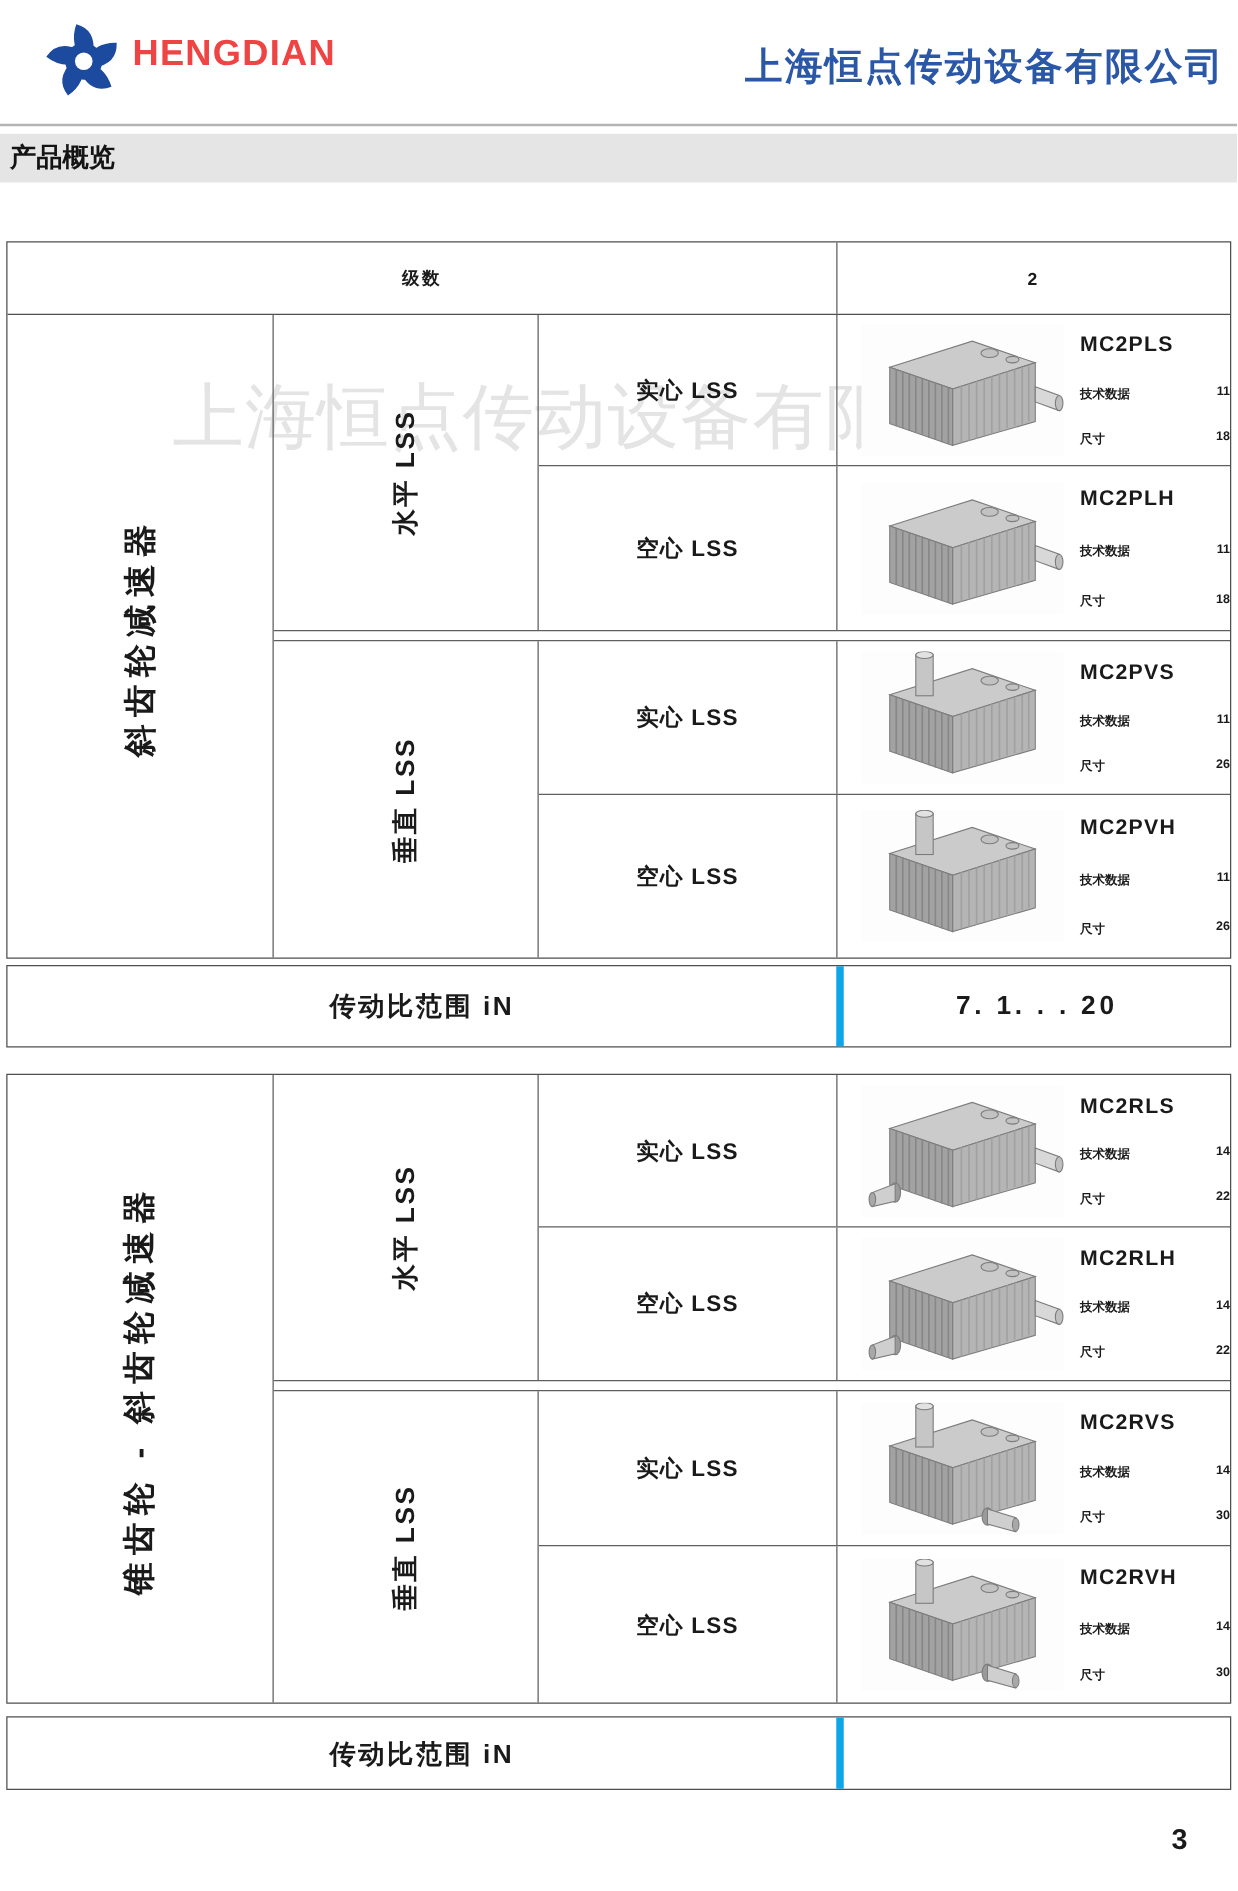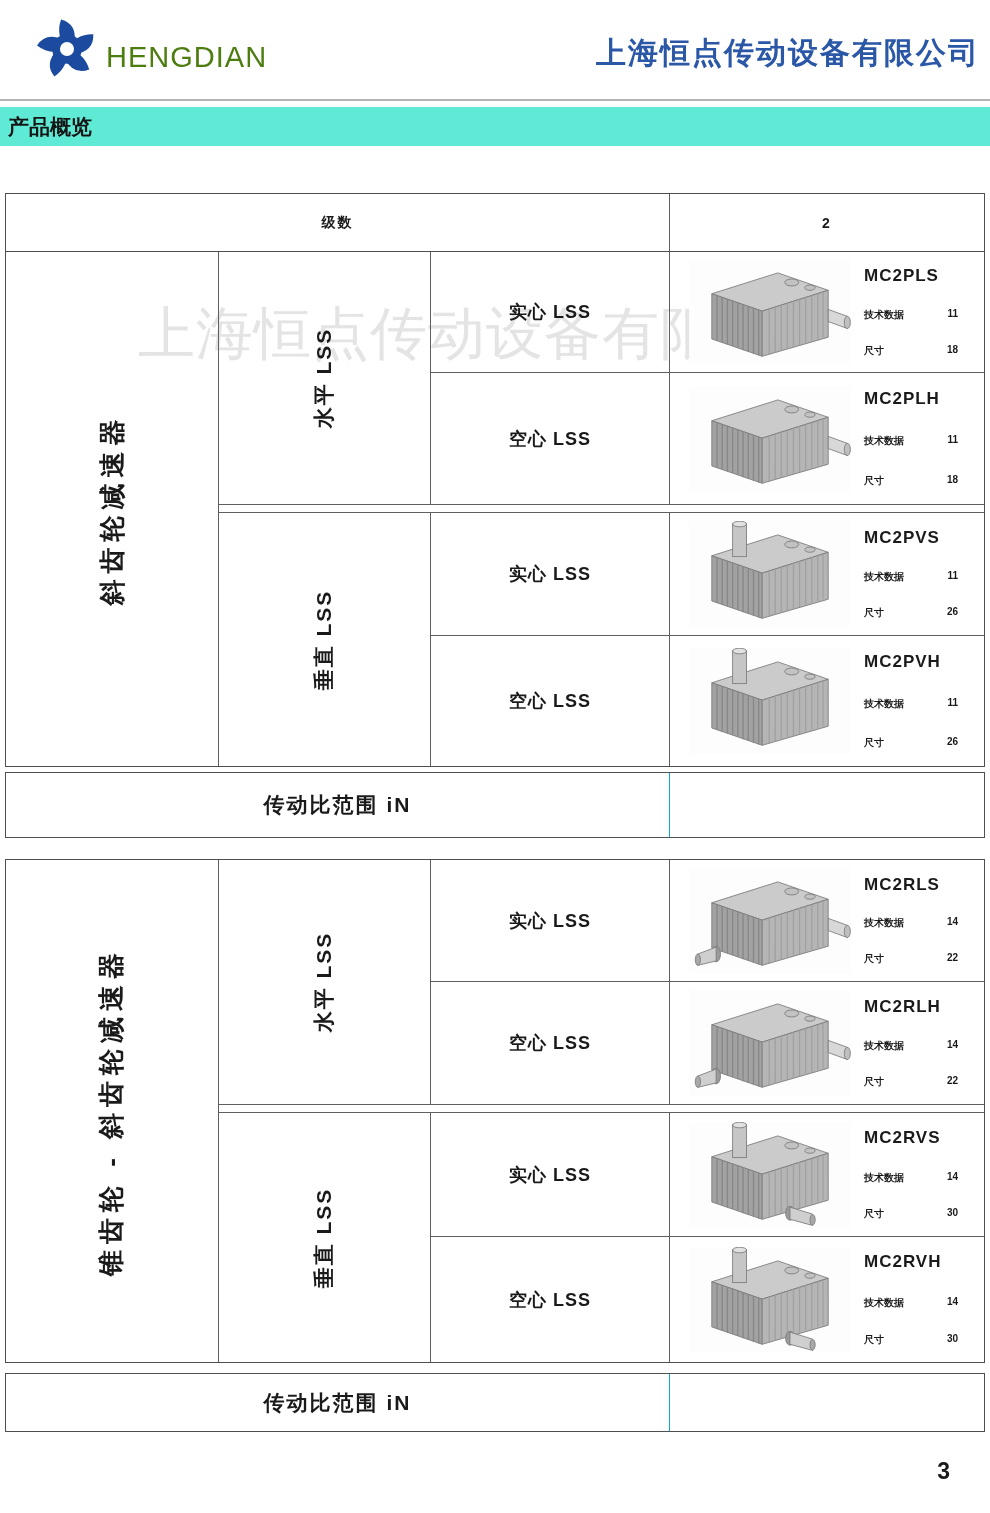--- a/index.html
+++ b/index.html
@@ -1,26 +1,26 @@
 <!DOCTYPE html>
 <html><head>
 <meta charset="utf-8">
 <style>
   html,body{margin:0;padding:0;background:#ffffff;}
   .page{position:relative;width:990px;height:1513px;background:#ffffff;overflow:hidden;
         font-family:"Liberation Sans",sans-serif;color:#1a1a1a;}
 
   
   .logo-mark{position:absolute;left:30px;top:12px;width:74px;height:74px;}
-  .logo-text{position:absolute;left:106px;top:41px;font-size:29px;font-weight:normal;
-             color:#4d7c0f;letter-spacing:1px;}
+  .logo-text{position:absolute;left:106px;top:27px;font-size:29px;font-weight:bold;
+             color:#ef4444;letter-spacing:1px;}
   .company{position:absolute;right:10px;top:33px;font-size:30px;font-weight:bold;
            font-family:"Liberation Serif",serif;color:#2b57a7;letter-spacing:2px;}
   .rule{position:absolute;left:0;top:99px;width:990px;height:2px;background:#b4b4b4;}
-  .bar{position:absolute;left:0;top:107px;width:990px;height:39px;background:#5eead4;}
+  .bar{position:absolute;left:0;top:107px;width:990px;height:39px;background:#e5e5e5;}
   .bar span{display:inline-block;margin-left:8px;line-height:39px;font-size:21px;font-weight:bold;color:#141414;}
 
   
   .watermark{position:absolute;left:138px;top:296px;font-size:57px;color:#e4e4e4;
              letter-spacing:1px;white-space:nowrap;z-index:0;}
 
   
   .tbl{position:absolute;left:5px;width:978px;border:1px solid #4f4f4f;z-index:1;}
   .tbl1{top:193px;}
   .tbl2{top:859px;}
@@ -42,30 +42,30 @@
   .prow + .prow{border-top:1px solid #5f5f5f;}
   .c3{width:238px;border-right:1px solid #5f5f5f;display:flex;align-items:center;justify-content:center;}
   .c3 span{font-size:18px;font-weight:bold;letter-spacing:1px;}
   .c4{flex:1;display:flex;align-items:center;}
 
   .vtext{transform:rotate(-90deg);white-space:nowrap;font-weight:bold;}
   .cat{font-size:26px;letter-spacing:6px;}
   .ori{font-size:21px;letter-spacing:2px;}
 
   .gbimg{width:168px;height:106px;margin-left:16px;flex:none;}
-  .pinfo{flex:1;margin-left:10px;margin-right:26px;height:76%;display:flex;
+  .pinfo{flex:1;margin-left:10px;height:76%;display:flex;
          flex-direction:column;justify-content:space-between;}
   .pmodel{font-size:17px;font-weight:bold;letter-spacing:1px;}
   .pline{display:flex;font-size:10px;font-weight:bold;}
   .pval{margin-left:auto;}
 
   .ratio{position:absolute;left:5px;width:978px;border:1px solid #4f4f4f;display:flex;z-index:1;}
   .r1{top:772px;height:64px;}
   .r2{top:1373px;height:57px;}
-  .rl{width:663px;border-right:1px solid #0ea5e9;display:flex;align-items:center;justify-content:center;}
+  .rl{width:663px;border-right:6px solid #0ea5e9;display:flex;align-items:center;justify-content:center;}
   .rr{flex:1;display:flex;align-items:center;justify-content:center;}
   .rl span{font-size:21px;font-weight:bold;letter-spacing:2px;}
   .rr span{font-size:21px;font-weight:bold;letter-spacing:3px;}
 
   .pagenum{position:absolute;right:40px;top:1458px;font-size:23px;font-weight:bold;}
   .hiddefs{position:absolute;width:0;height:0;overflow:hidden;}
 </style>
 </head>
 <body>
 
@@ -249,20 +249,23 @@
           </div>
         </div>
       </div>
     </div>
   </section>
 
   <section class="ratio r1">
     <div class="rl">
       <span>传动比范围 iN</span>
     </div>
+    <div class="rr">
+      <span>7. 1. . . 20</span>
+    </div>
   </section>
 
   <section class="tbl tbl2">
     <div class="body">
       <div class="c1">
         <span class="vtext cat">锥齿轮 - 斜齿轮减速器</span>
       </div>
       <div class="rest">
         <div class="block top">
           <div class="c2">

